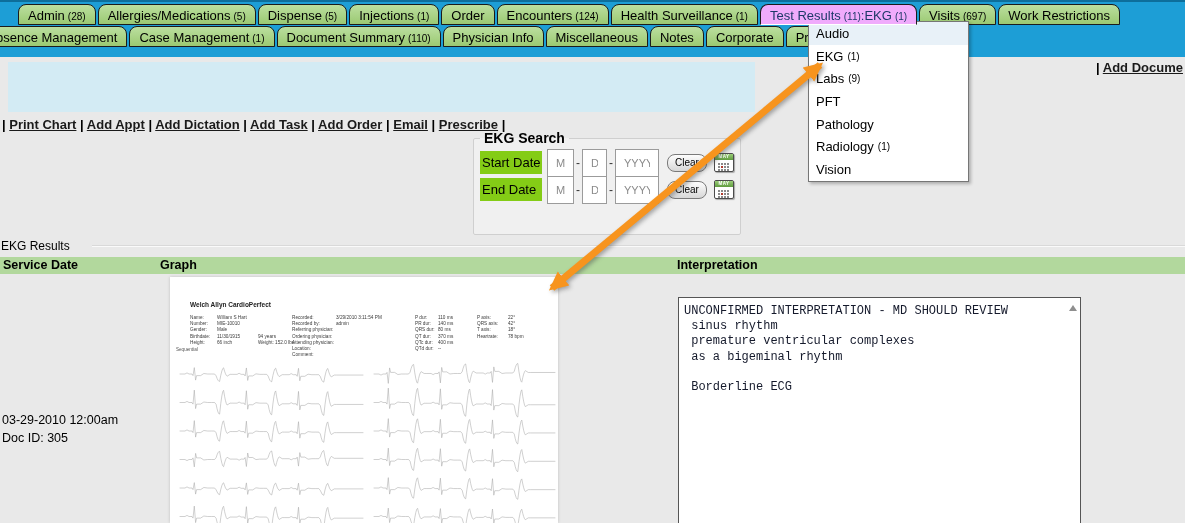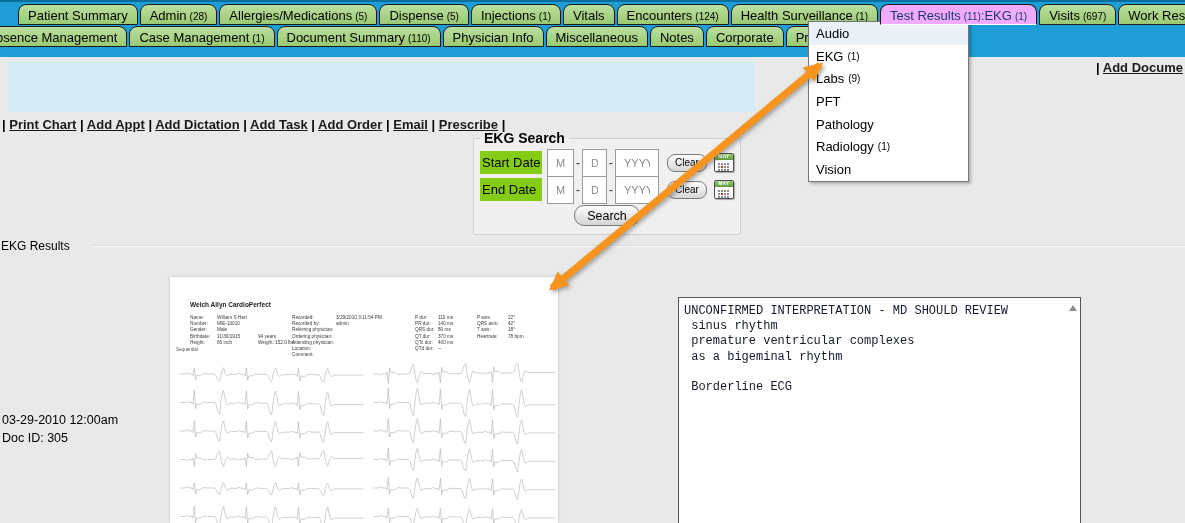--- a/index.html
+++ b/index.html
@@ -96,41 +96,38 @@
     filter:drop-shadow(2px 2px 2px rgba(70,70,70,.45)); }
 </style>
 </head>
 <body>
 
 <div class="screen">
 
   <div class="topbar">
     <div class="tabrow tabrow1">
 
-    <div class="tab">
-          <span class="t-label">Patient Summary</span>
-        </div>
         <div class="tab">
           <span class="t-label">Admin</span>
           <span class="t-count">(28)</span>
         </div>
         <div class="tab">
           <span class="t-label">Allergies/Medications</span>
           <span class="t-count">(5)</span>
         </div>
         <div class="tab">
           <span class="t-label">Dispense</span>
           <span class="t-count">(5)</span>
         </div>
         <div class="tab">
           <span class="t-label">Injections</span>
           <span class="t-count">(1)</span>
         </div>
         <div class="tab">
-          <span class="t-label">Vitals</span>
+          <span class="t-label">Order</span>
         </div>
         <div class="tab">
           <span class="t-label">Encounters</span>
           <span class="t-count">(124)</span>
         </div>
         <div class="tab">
           <span class="t-label">Health Surveillance</span>
           <span class="t-count">(1)</span>
         </div>
         <div class="tab active">
@@ -205,27 +202,29 @@
       <span class="dash">-</span>
       <input class="din dd" value="DD" style="">
       <span class="dash">-</span>
       <input class="din yy" value="YYYY" style="">
       <button class="clear-btn">Clear</button>
       <div class="cal">
         <div class="cal-top">MAY</div>
         <div class="cal-dots"></div>
       </div>
     </div>
-    <div class="search-row">
-      <button class="search-btn">Search</button>
-    </div>
   </fieldset>
 
   <div class="results-title">EKG Results</div>
   <div class="results-rule"></div>
+  <div class="header-bar">
+    <span class="hcol c-service">Service Date</span>
+    <span class="hcol c-graph">Graph</span>
+    <span class="hcol c-interp">Interpretation</span>
+  </div>
 
   <div class="service-cell">
     <div>03-29-2010 12:00am</div>
     <div>Doc ID: 305</div>
   </div>
 
   <div class="sheet">
     <div class="sheet-title">Welch Allyn CardioPerfect</div>
     <div class="rblock rb1">
 

